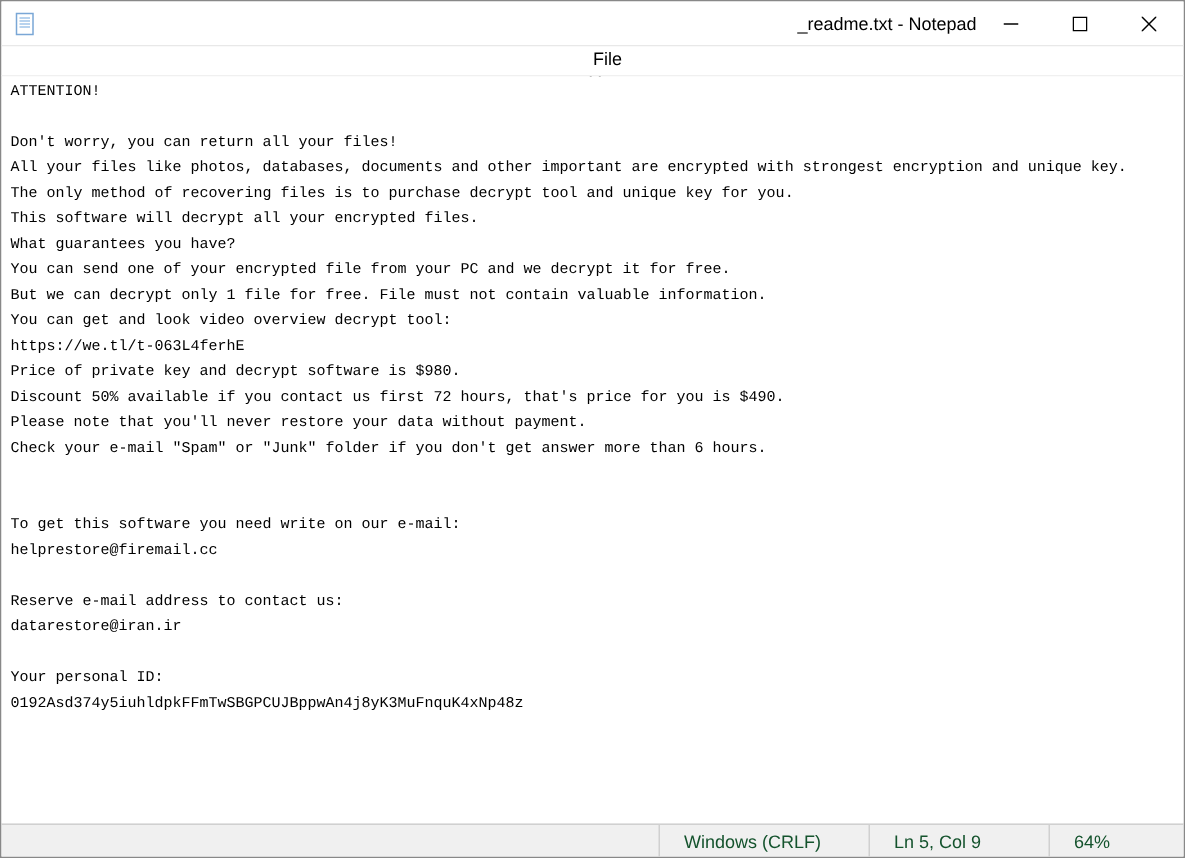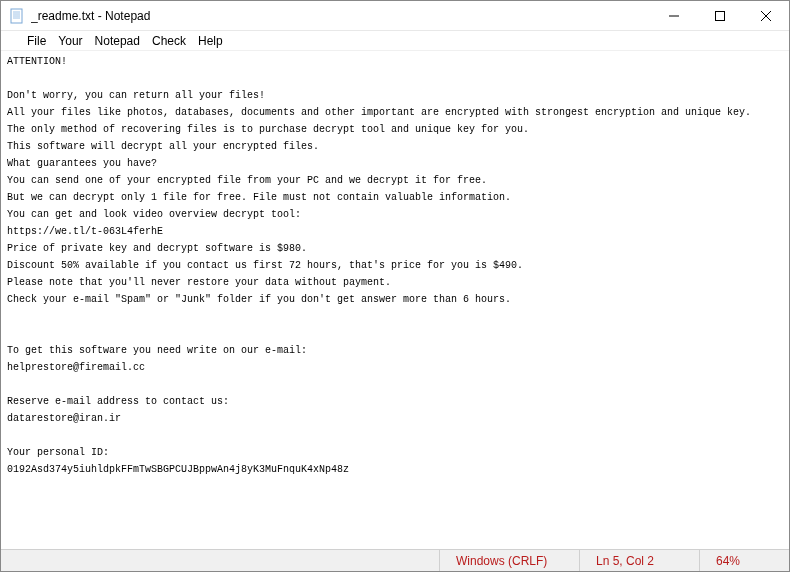--- a/index.html
+++ b/index.html
@@ -23,20 +23,21 @@
       flex-direction: column;
       box-shadow: 0 4px 12px rgba(0,0,0,0.15);
     }
     .titlebar {
       height: 30px;
       background: #ffffff;
       display: flex;
       align-items: center;
       padding-left: 8px;
       border-bottom: 1px solid #e8e8e8;
+      text-align: right;
     }
     .titlebar-icon {
       width: 16px;
       height: 16px;
       margin-right: 6px;
       display: flex;
       align-items: center;
       justify-content: center;
     }
     .titlebar-title {
@@ -63,20 +64,21 @@
       cursor: pointer;
     }
     .menubar {
       height: 20px;
       background: #ffffff;
       display: flex;
       align-items: center;
       padding-left: 20px;
       font-size: 12px;
       border-bottom: 1px solid #f0f0f0;
+      flex-direction: column;
     }
     .menu-item {
       padding: 1px 6px;
       cursor: pointer;
       color: #000;
     }
     .content {
       flex: 1;
       padding: 2px 6px;
       font-family: Consolas, "Courier New", monospace;
@@ -88,21 +90,21 @@
       overflow: auto;
       background: #ffffff;
     }
     .statusbar {
       height: 22px;
       background: #f0f0f0;
       border-top: 1px solid #d0d0d0;
       display: flex;
       align-items: center;
       font-size: 12px;
-      color: #b91c1c;
+      color: #14532d;
     }
     .status-segment {
       border-left: 1px solid #d0d0d0;
       padding: 0 16px;
       height: 100%;
       display: flex;
       align-items: center;
       min-width: 90px;
     }
     .status-spacer {
@@ -181,17 +183,17 @@
 
 Reserve e-mail address to contact us:
 datarestore@iran.ir
 
 Your personal ID:
 0192Asd374y5iuhldpkFFmTwSBGPCUJBppwAn4j8yK3MuFnquK4xNp48z</div>
 
   <div class="statusbar">
     <div class="status-spacer"></div>
     <div class="status-segment wide">Windows (CRLF)</div>
-    <div class="status-segment cursor">Ln 5, Col 2</div>
+    <div class="status-segment cursor">Ln 5, Col 9</div>
     <div class="status-segment">64%</div>
   </div>
 
 </div>
 
 </body></html>

